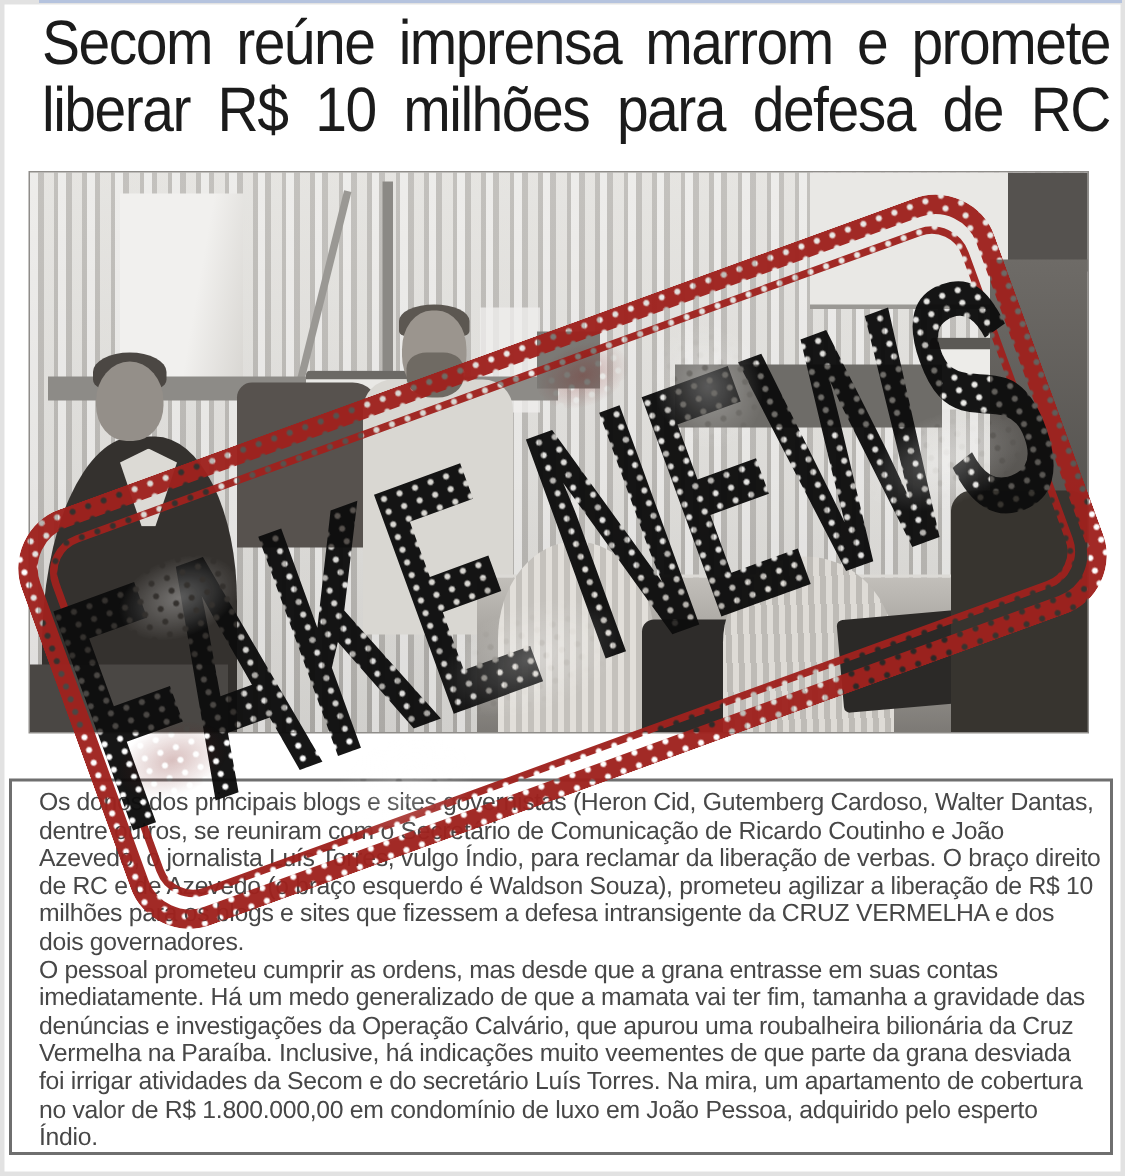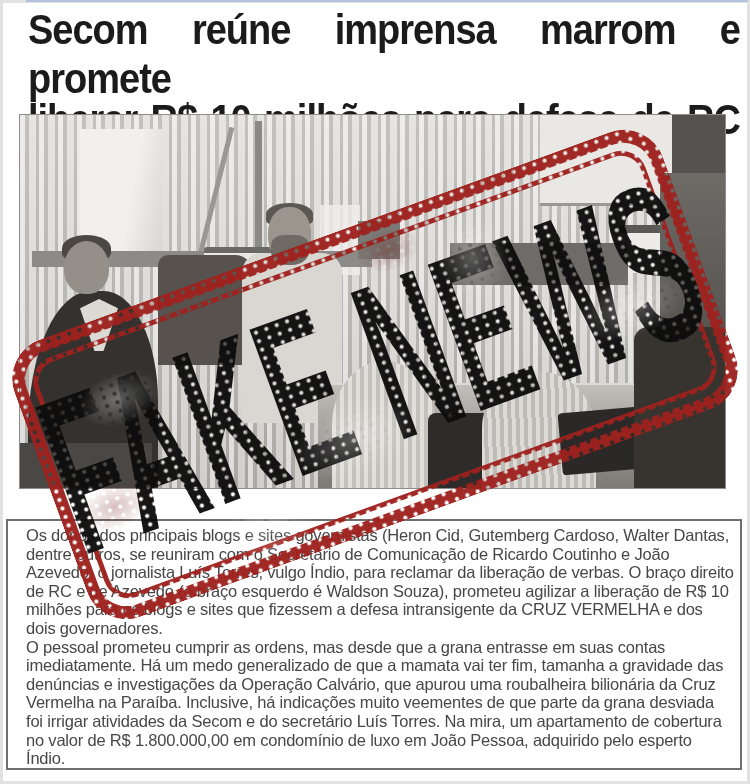--- a/index.html
+++ b/index.html
@@ -4,21 +4,21 @@
 <style>
   html,body{margin:0;padding:0;background:#ffffff;}
   .page{
     position:relative;width:750px;height:784px;background:#ffffff;overflow:hidden;
     font-family:"Liberation Sans",sans-serif;
     box-shadow:inset 0 0 0 3px rgba(190,190,190,.45);
   }
   .topline{position:absolute;left:26px;top:0;width:722px;height:2px;background:#b5c3de;}
 
   
-  .headline{position:absolute;left:28px;top:5px;width:712px;color:#1b1b1b;font-weight:700;}
+  .headline{position:absolute;left:28px;top:5px;width:712px;color:#1b1b1b;font-weight:400;}
   .headline-line{
     text-align:justify;text-align-last:justify;
     font-size:38px;line-height:45px;letter-spacing:-1px;
     transform:scaleY(1.1);transform-origin:center top;white-space:normal;
   }
 
   
   .photo{
     position:absolute;left:19px;top:114px;width:707px;height:375px;overflow:hidden;
     border:1px solid #8f8d8a;box-sizing:border-box;

